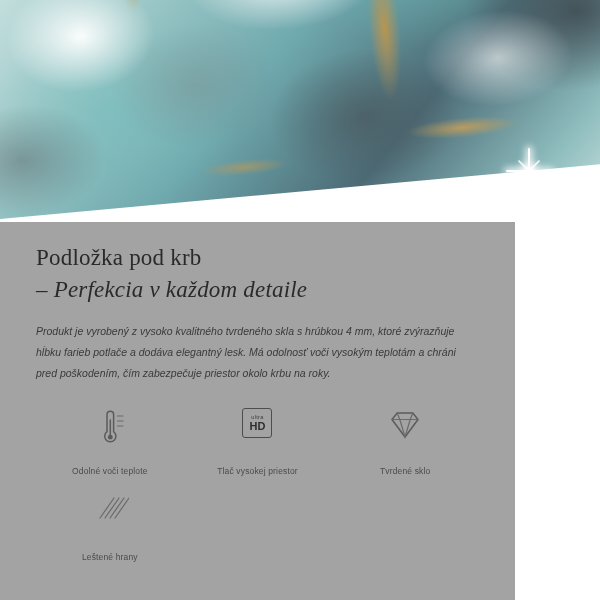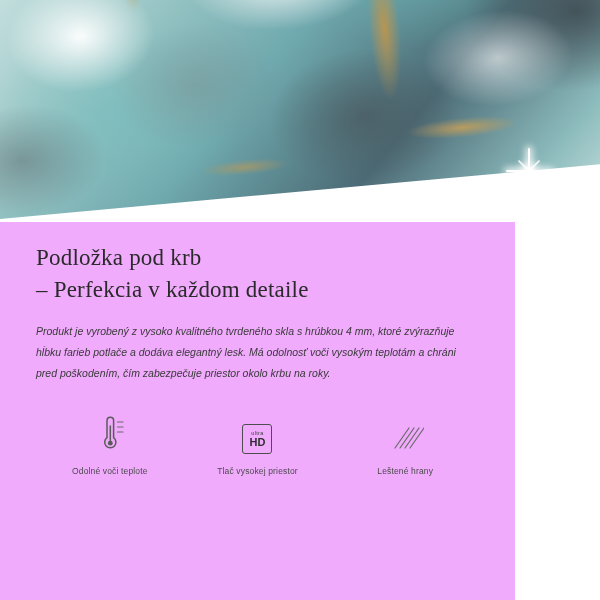--- a/index.html
+++ b/index.html
@@ -2,21 +2,21 @@
 <html lang="sk"><head>
 <meta charset="utf-8">
 <style>
   * { box-sizing: border-box; margin: 0; padding: 0; }
   html, body {
     width: 600px; height: 600px;
     background: #ffffff;
     font-family: "Liberation Sans", sans-serif;
     overflow: hidden;
   }
-  .page { position: relative; width: 515px; height: 600px; background: #f0abfc; }
+  .page { position: relative; width: 515px; height: 600px; background: #a3a3a3; }
 
   
   .hero {
     position: relative;
     width: 600px;
     height: 222px;
     overflow: hidden;
     background: #ffffff;
   }
   
@@ -98,21 +98,21 @@
   
   .content { padding: 20px 36px 0 36px; }
   .headline {
     font-family: "Liberation Serif", serif;
     font-size: 23px;
     line-height: 1.38;
     color: #2a2a2a;
     font-weight: 400;
     letter-spacing: .2px;
   }
-  .headline .l2 { display: block; }
+  .headline .l2 { display: block; font-style: italic; }
   .body-copy {
     margin-top: 16px;
     font-size: 10.5px;
     line-height: 2.0;
     color: #3a3a3a;
     max-width: 534px;
     font-style: italic;
   }
 
   
@@ -123,21 +123,21 @@
     row-gap: 18px;
   }
   .feature {
     display: flex;
     flex-direction: column;
     align-items: center;
     justify-content: flex-start;
   }
   .feature .ico {
     height: 46px;
-    display: flex; align-items: flex-end; justify-content: center;
+    display: flex; align-items: flex-start; justify-content: center;
   }
   .feature .cap {
     margin-top: 12px;
     font-size: 8.5px;
     color: #4a4a4a;
     letter-spacing: .15px;
   }
   svg { display: block; }
   .stroke { fill: none; stroke: #5b5b5b; stroke-width: 1.5; stroke-linecap: round; stroke-linejoin: round; }
   .thin { fill: none; stroke: #6a6a6a; stroke-width: 1.2; stroke-linecap: round; }
@@ -201,20 +201,29 @@
         <div class="ico">
           <div class="ultrahd">
             <span class="u">ultra</span>
             <span class="hd">HD</span>
           </div>
         </div>
         <div class="cap">Tlač vysokej priestor</div>
       </div>
 
 
+      <div class="feature">
+        <div class="ico">
+          <svg width="40" height="34" viewBox="0 0 40 34" aria-hidden="true">
+            <path class="stroke" d="M7 11.5 12.2 5h15.6L33 11.5 20 29z"></path>
+            <path class="thin" d="M7 11.5h26M12.2 5l2.6 6.5L20 29l5.2-17.5L27.8 5"></path>
+          </svg>
+        </div>
+        <div class="cap">Tvrdené sklo</div>
+      </div>
 
       <div class="feature">
         <div class="ico">
           <svg width="38" height="30" viewBox="0 0 38 30" aria-hidden="true">
             <path class="thin" d="M9 24 23 4M14 24 28 4M19 24 33 4M24 24 38 4" stroke-width="1.4"></path>
           </svg>
         </div>
         <div class="cap">Leštené hrany</div>
       </div>
 

